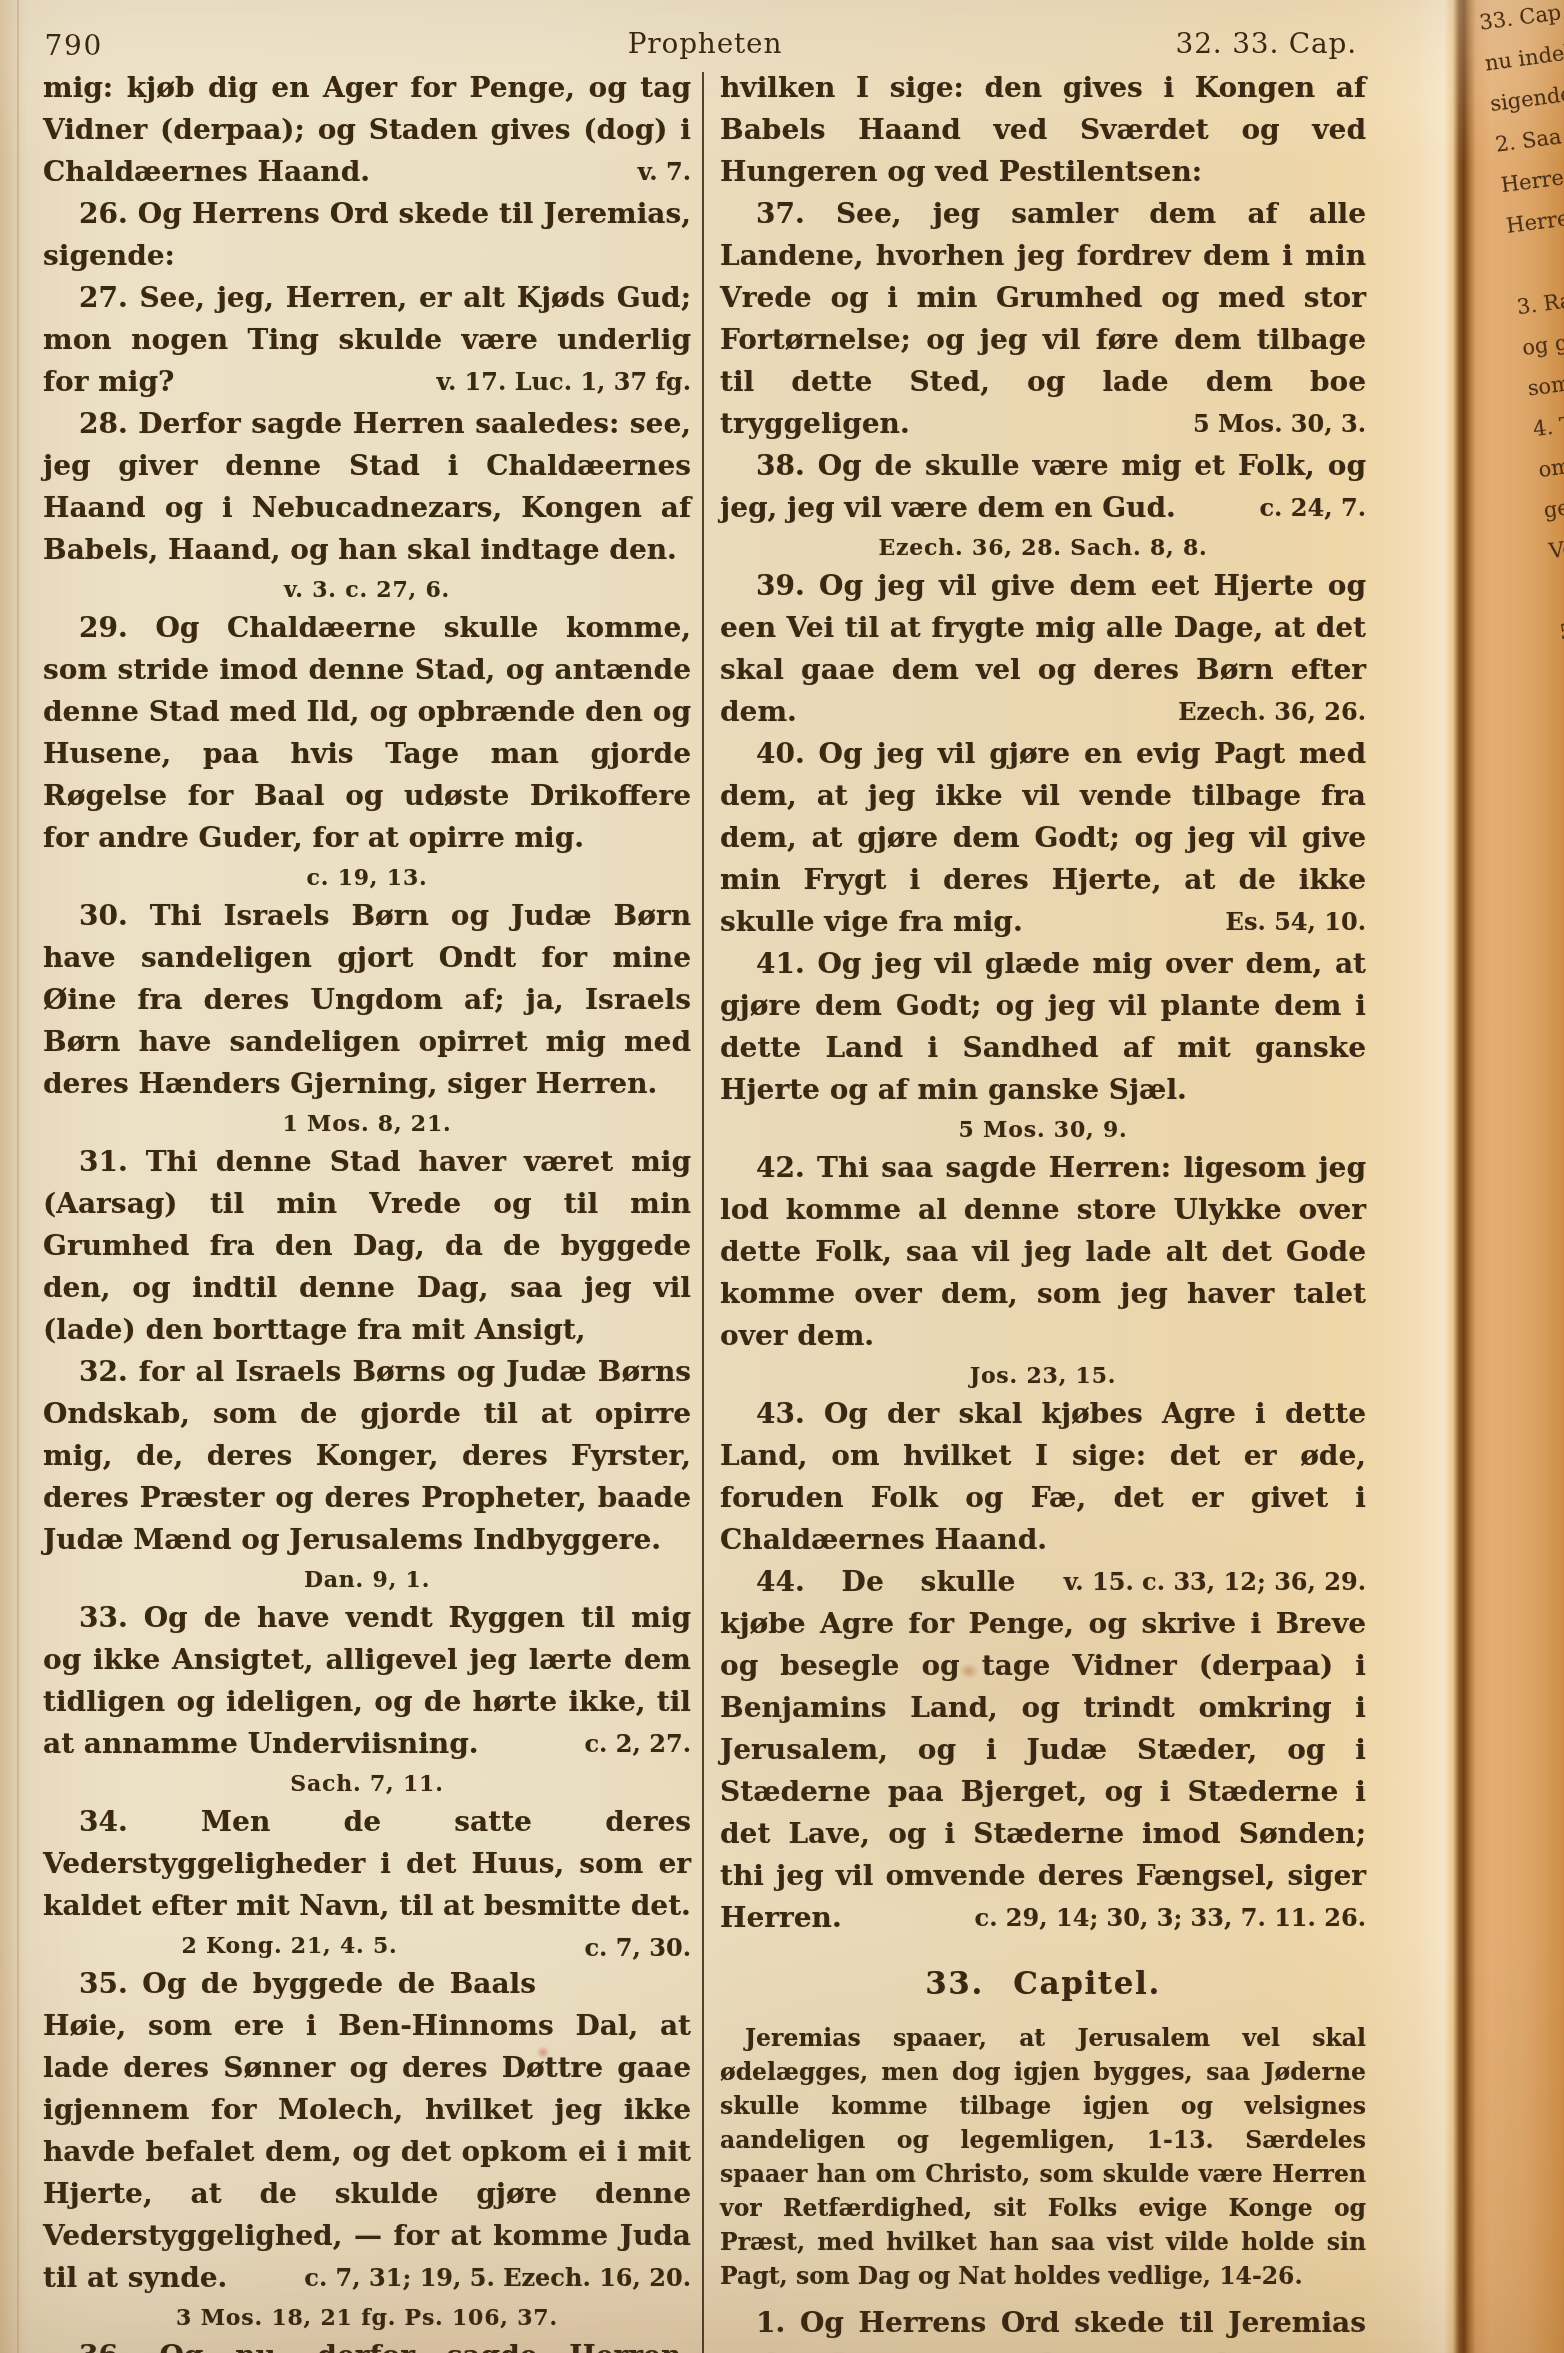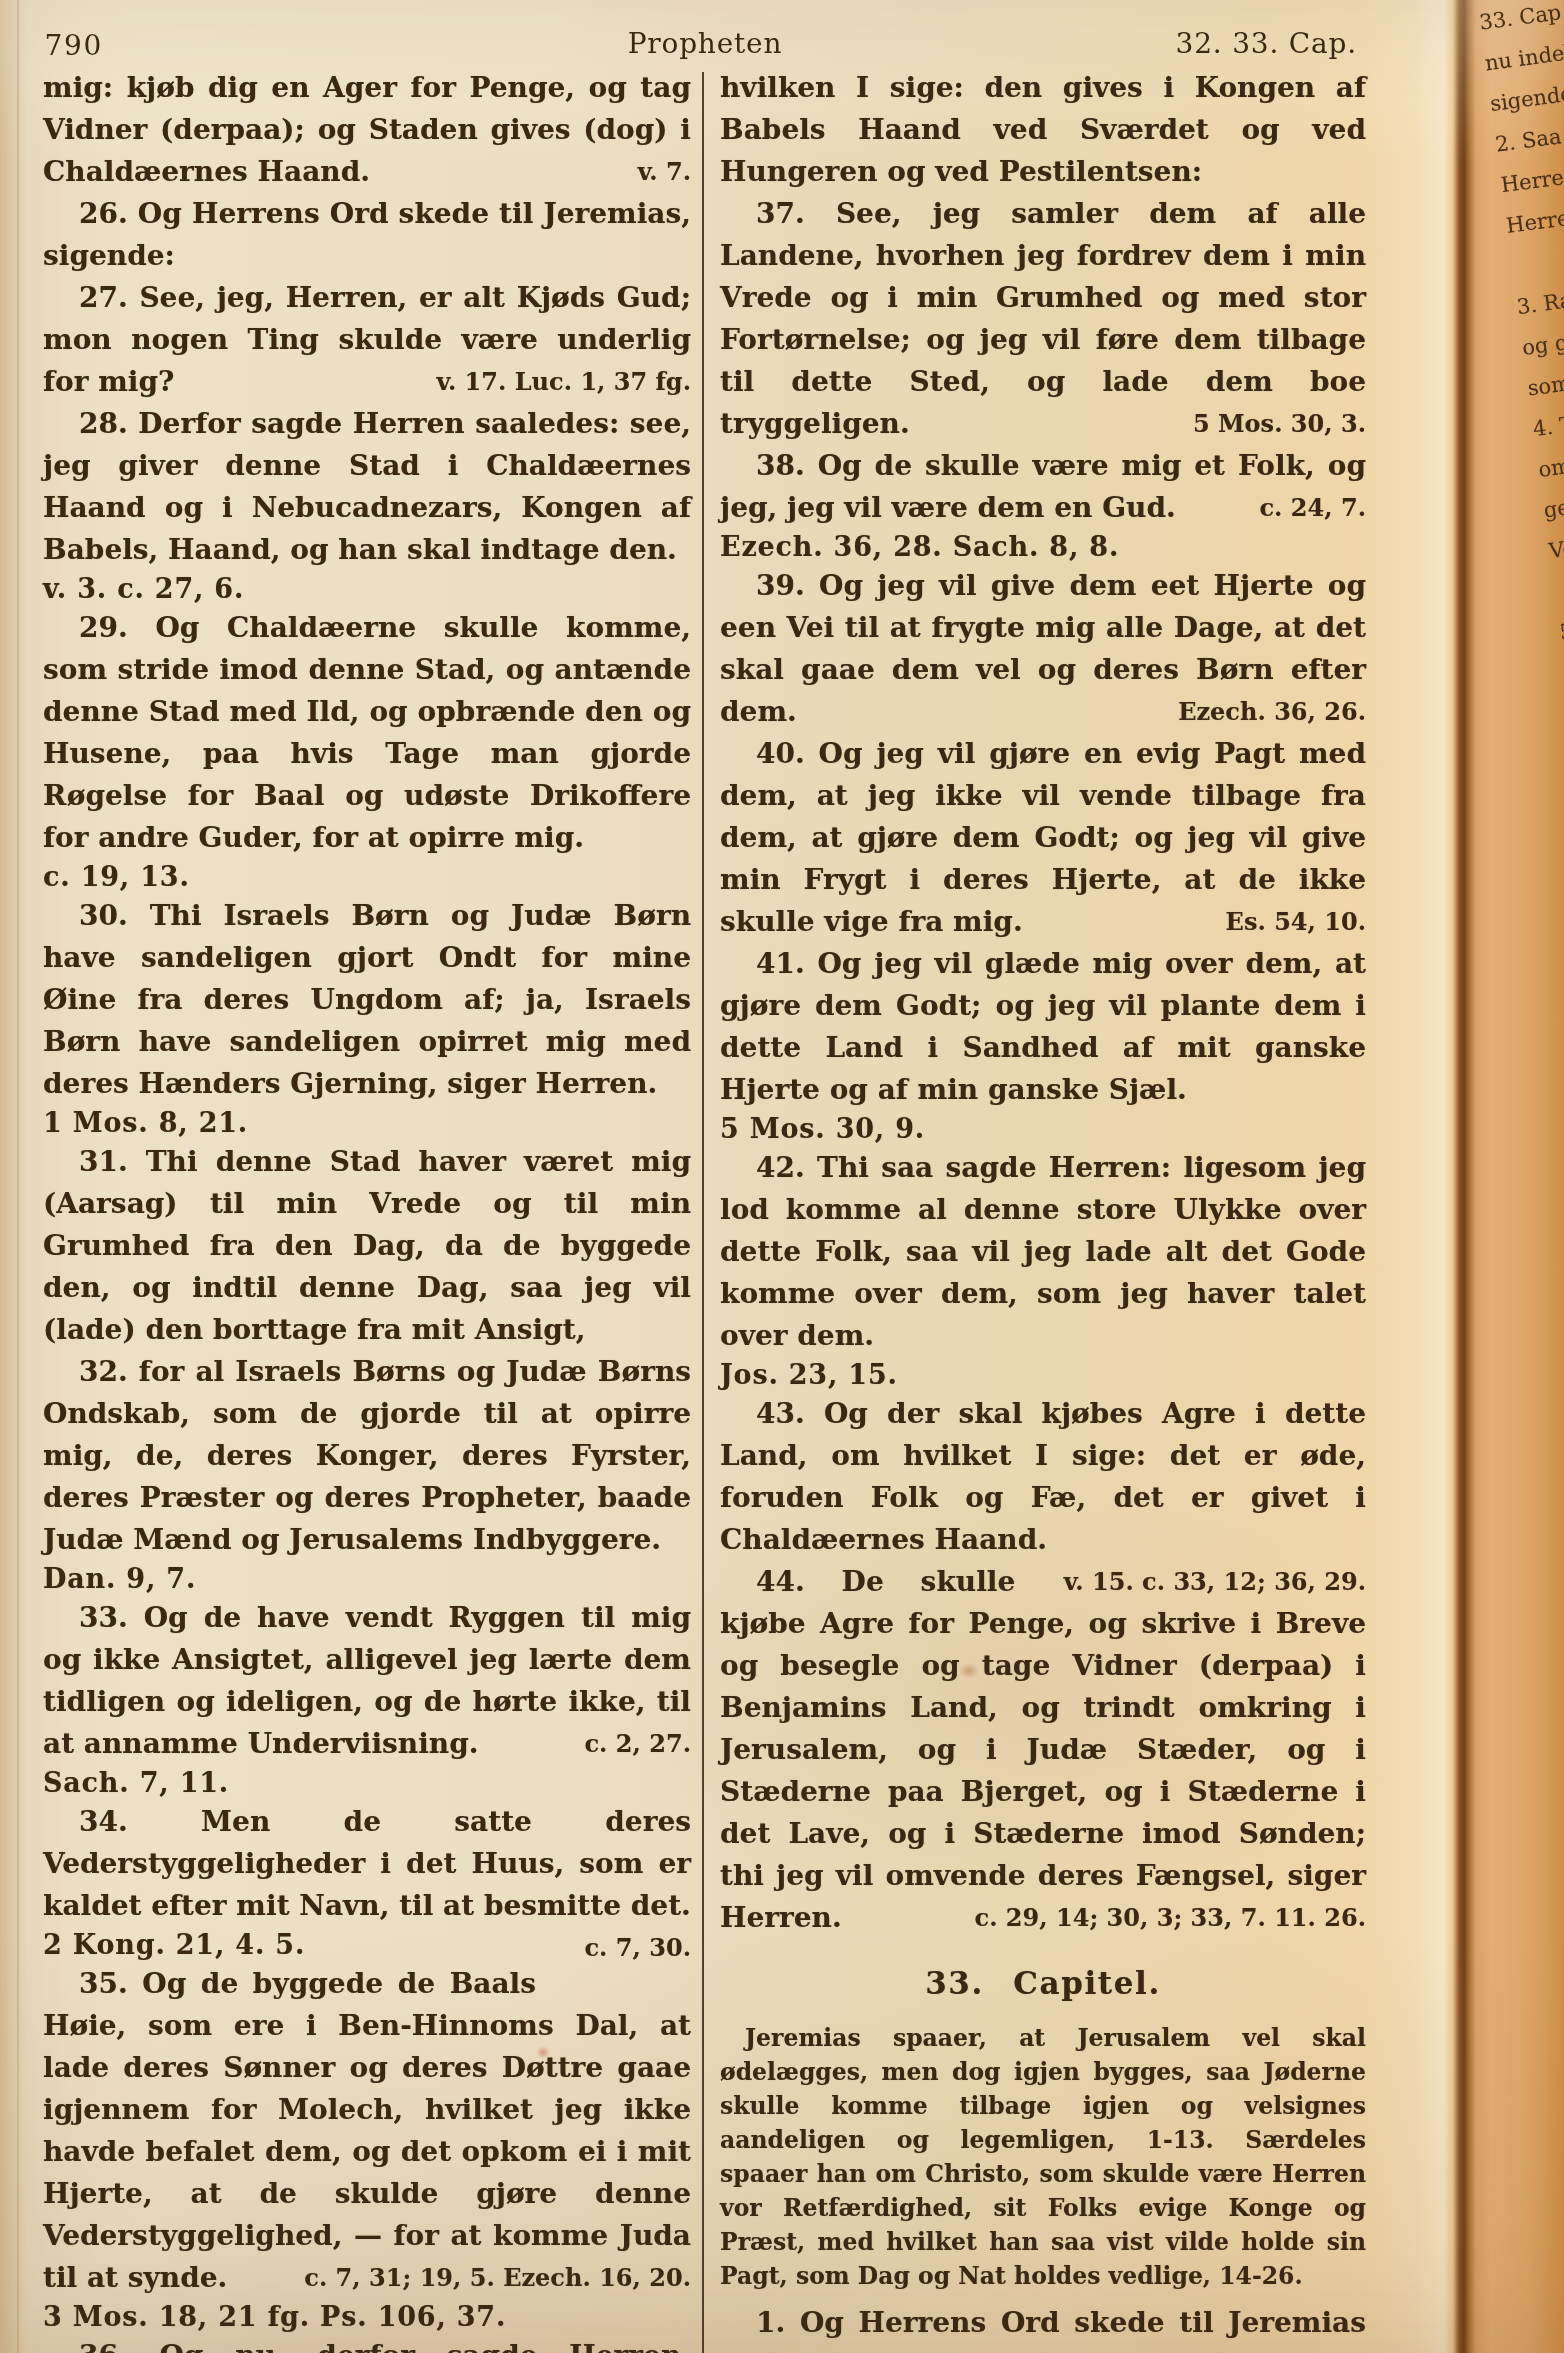--- a/index.html
+++ b/index.html
@@ -30,21 +30,21 @@
   .running-title{position:absolute;left:0;right:0;top:0;text-align:center;letter-spacing:0.8px;}
   .chap-label{position:absolute;right:10px;top:0;letter-spacing:0.8px;}
   .divider{position:absolute;left:702px;top:72px;bottom:-3.1px;width:2.3px;background:#3c2b18;opacity:.88;}
   .col{position:absolute;top:67px;font-size:28px;line-height:42px;text-align:justify;
        text-shadow:0 0 0.8px rgba(58,40,19,.35);}
   .col-left{left:43px;width:648px;}
   .col-right{left:720px;width:646px;}
   p.blk{margin:0;padding:0;font-weight:bold;}
   p.verse{text-indent:36px;}
   p.cont{text-indent:0;}
-  p.refline{font-size:27px;line-height:36px;text-indent:0;letter-spacing:0.8px;}
+  p.refline{font-size:22px;line-height:36px;text-align:center;text-indent:0;letter-spacing:0.8px;}
   p.heading{font-size:31px;line-height:44px;text-align:center;text-indent:0;
             margin:22px 0 15.6px;word-spacing:17px;letter-spacing:1.6px;}
   p.summary{font-size:23.5px;line-height:34px;text-indent:25px;margin:0 0 9.4px;}
   .refr{float:right;font-size:24px;padding-left:12.5px;}
   .sliver{position:absolute;left:1471px;top:0;width:102px;height:2354px;}
   .sliver-text{position:absolute;left:6.3px;top:3.1px;width:250px;
                transform:rotate(-7.5deg);transform-origin:0 0;
                font-size:21px;line-height:41px;color:#4c3015;white-space:nowrap;
                text-shadow:0 0 0.8px rgba(76,48,21,.35);}
   .sliver-line{height:41px;overflow:visible;}
@@ -71,21 +71,21 @@
       <p class="blk verse">26. Og Herrens Ord skede til Jeremias, sigende:</p>
       <p class="blk verse">27. See, jeg, Herren, er alt Kjøds Gud; mon nogen Ting skulde være underlig for mig?<span class="refr">v. 17. Luc. 1, 37 fg.</span></p>
       <p class="blk verse">28. Derfor sagde Herren saaledes: see, jeg giver denne Stad i Chaldæernes Haand og i Nebucadnezars, Kongen af Babels, Haand, og han skal indtage den.</p>
       <p class="blk refline">v. 3.  c. 27, 6.</p>
       <p class="blk verse">29. Og Chaldæerne skulle komme, som stride imod denne Stad, og antænde denne Stad med Ild, og opbrænde den og Husene, paa hvis Tage man gjorde Røgelse for Baal og udøste Drikoffere for andre Guder, for at opirre mig.</p>
       <p class="blk refline">c. 19, 13.</p>
       <p class="blk verse">30. Thi Israels Børn og Judæ Børn have sandeligen gjort Ondt for mine Øine fra deres Ungdom af; ja, Israels Børn have sandeligen opirret mig med deres Hænders Gjerning, siger Herren.</p>
       <p class="blk refline">1 Mos. 8, 21.</p>
       <p class="blk verse">31. Thi denne Stad haver været mig (Aarsag) til min Vrede og til min Grumhed fra den Dag, da de byggede den, og indtil denne Dag, saa jeg vil (lade) den borttage fra mit Ansigt,</p>
       <p class="blk verse">32. for al Israels Børns og Judæ Børns Ondskab, som de gjorde til at opirre mig, de, deres Konger, deres Fyrster, deres Præster og deres Propheter, baade Judæ Mænd og Jerusalems Indbyggere.</p>
-      <p class="blk refline">Dan. 9, 7.</p>
+      <p class="blk refline">Dan. 9, 1.</p>
       <p class="blk verse">33. Og de have vendt Ryggen til mig og ikke Ansigtet, alligevel jeg lærte dem tidligen og ideligen, og de hørte ikke, til at annamme Underviisning.<span class="refr">c. 2, 27.</span></p>
       <p class="blk refline">Sach. 7, 11.</p>
       <p class="blk verse">34. Men de satte deres Vederstyggeligheder i det Huus, som er kaldet efter mit Navn, til at besmitte det.<span class="refr">c. 7, 30.</span></p>
       <p class="blk refline">2 Kong. 21, 4. 5.</p>
       <p class="blk verse">35. Og de byggede de Baals Høie, som ere i Ben-Hinnoms Dal, at lade deres Sønner og deres Døttre gaae igjennem for Molech, hvilket jeg ikke havde befalet dem, og det opkom ei i mit Hjerte, at de skulde gjøre denne Vederstyggelighed, — for at komme Juda til at synde.<span class="refr">c. 7, 31; 19, 5. Ezech. 16, 20.</span></p>
       <p class="blk refline">3 Mos. 18, 21 fg.  Ps. 106, 37.</p>
       <p class="blk verse">36. Og nu, derfor sagde Herren, Israels Gud, saaledes om denne Stad, om</p>
     </div>
   <div class="col col-right">
       <p class="blk cont">hvilken I sige: den gives i Kongen af Babels Haand ved Sværdet og ved Hungeren og ved Pestilentsen:</p>

